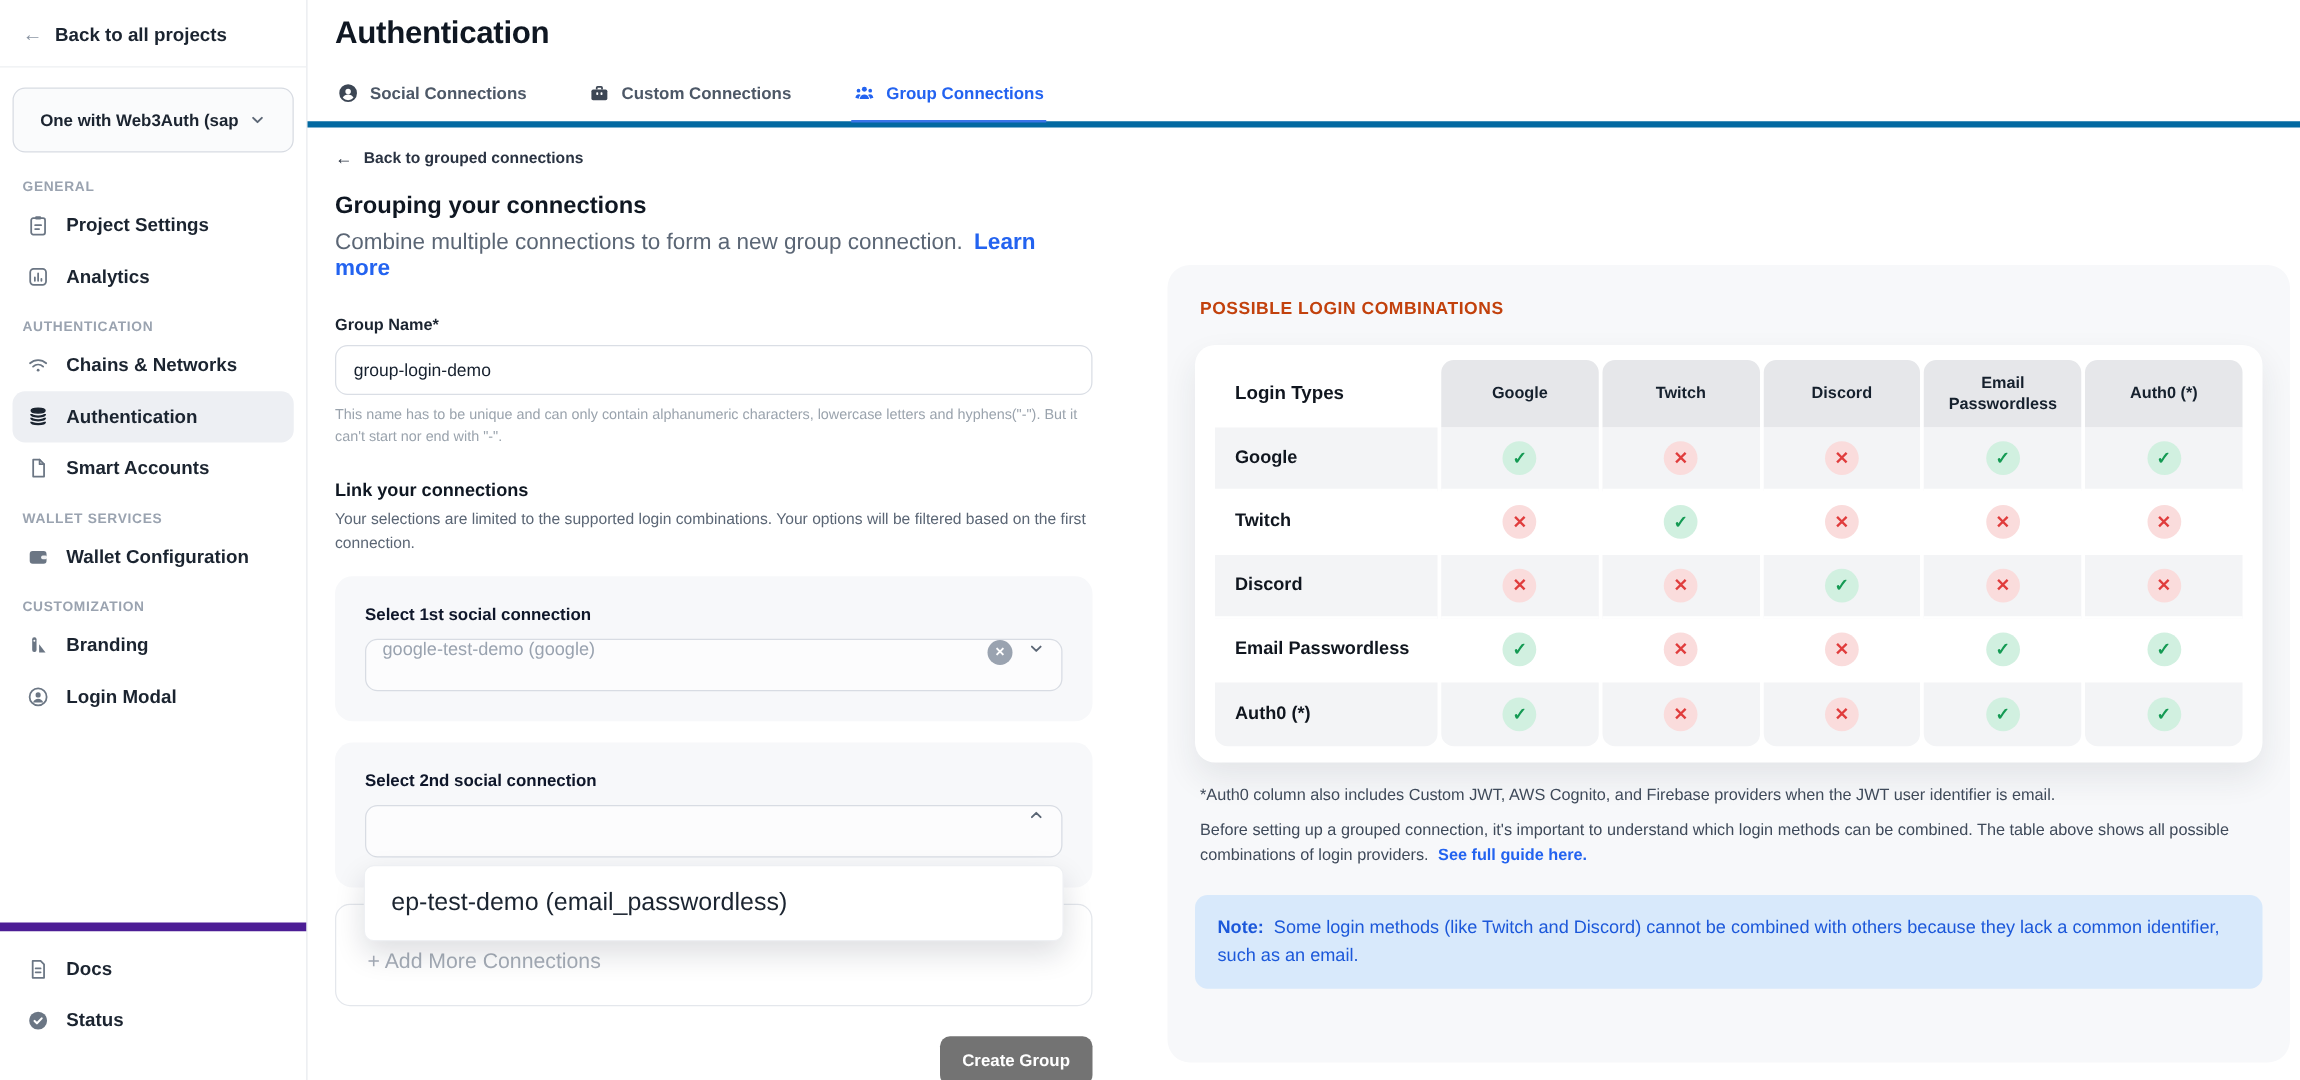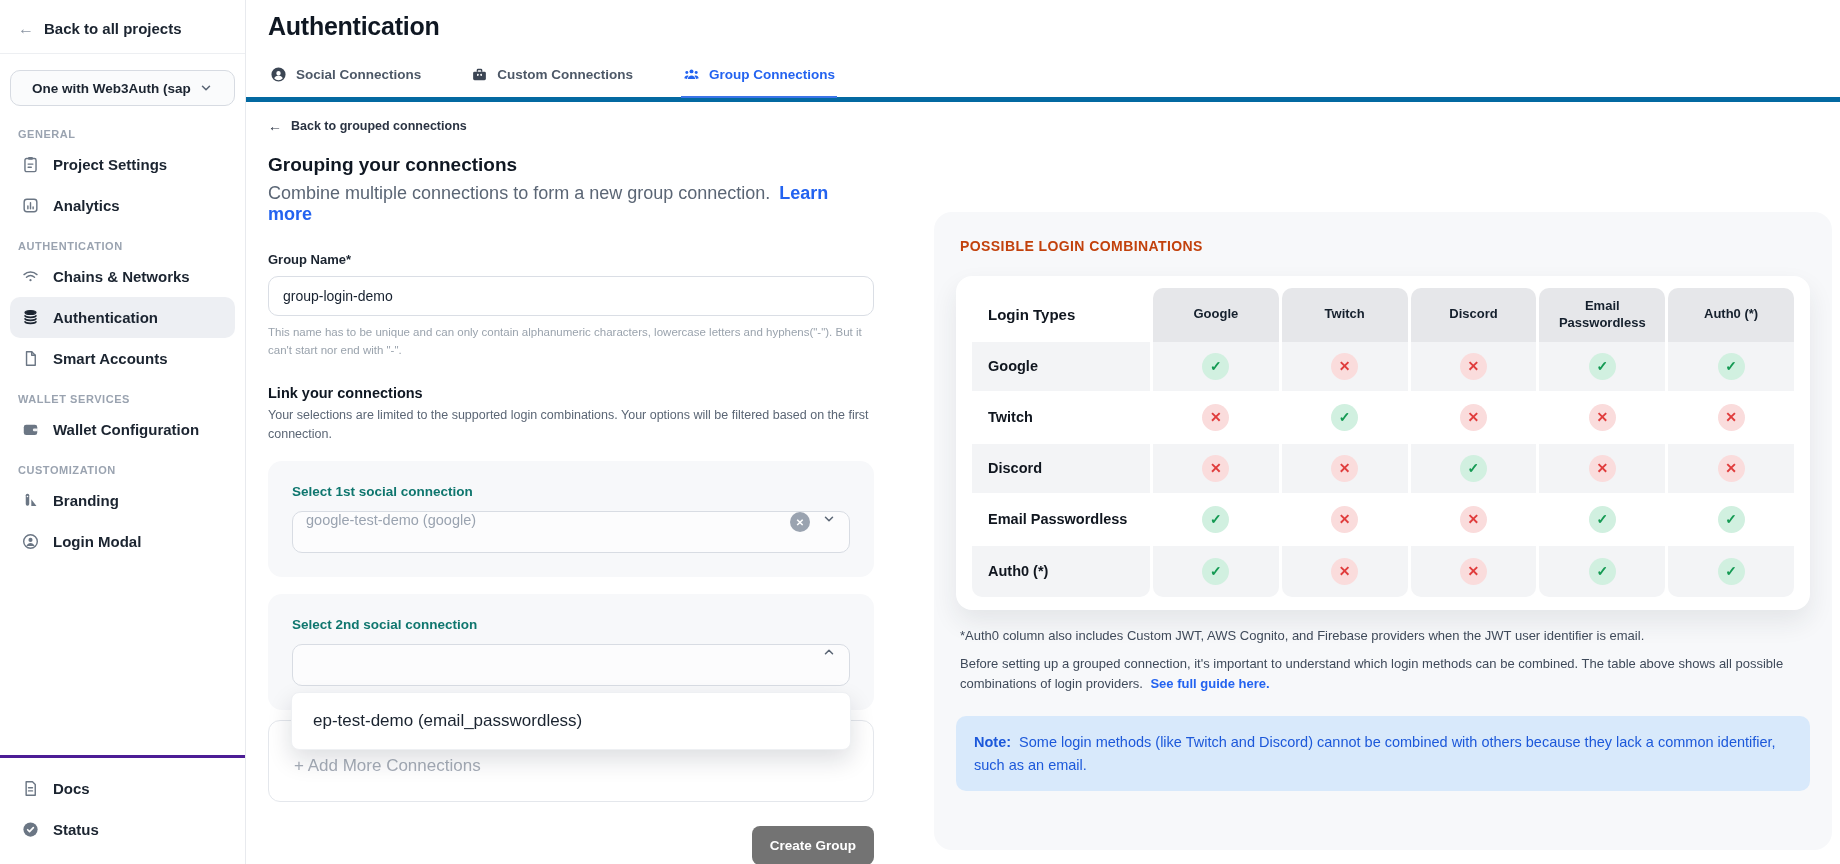--- a/index.html
+++ b/index.html
@@ -5,32 +5,32 @@
   * { margin:0; padding:0; box-sizing:border-box; }
   html,body { width:1840px; height:864px; overflow:hidden; background:#fff;
               font-family:"Liberation Sans", sans-serif; color:#16202e; }
   .app { display:flex; width:1840px; height:864px; background:#fff; }
 
   
   .sidebar { width:246px; flex:0 0 246px; border-right:1px solid #e8eaee; display:flex; flex-direction:column; }
   .sb-top { padding:20px 18px 16px; border-bottom:1px solid #edeff2; display:flex; align-items:center; gap:10px; cursor:pointer; }
   .sb-top .arrow { color:#8b95a3; font-size:16px; line-height:1; }
   .sb-top .lbl { font-size:15px; font-weight:700; color:#1b2430; }
-  .project-select { margin:16px 10px 4px; height:36px; border:1px solid #d7dbe2; border-radius:10px;
+  .project-select { margin:16px 10px 4px; height:52px; border:1px solid #d7dbe2; border-radius:10px;
       display:flex; align-items:center; justify-content:center; gap:8px; font-size:13.5px; font-weight:600;
       color:#1b2430; background:#fafbfc; padding:0 10px; cursor:pointer; white-space:nowrap; overflow:hidden; }
   .nav { padding:4px 10px 0; flex:1; }
   .nav-label { font-size:11px; font-weight:700; color:#9aa3b0; letter-spacing:.05em; margin:14px 8px 4px; }
   .nav-item { display:flex; align-items:center; gap:13px; padding:11px 11px; border-radius:10px;
       font-size:15px; font-weight:600; color:#1b2430; cursor:pointer; }
   .nav-item.active { background:#edeff3; }
   .icn { display:inline-flex; width:19px; height:19px; color:#6b7684; flex:0 0 auto; }
   .nav-item.active .icn { color:#1b2430; }
   .icn svg { width:100%; height:100%; }
-  .sb-footer { border-top:3px solid #4c1d95; padding:10px 10px 14px; }
+  .sb-footer { border-top:7px solid #4c1d95; padding:10px 10px 27px; }
 
   
   .main { flex:1; display:flex; flex-direction:column; min-width:0; }
   .page-title { font-size:25px; font-weight:800; color:#0f1722; padding:12px 0 0 22px; letter-spacing:-.01em; }
   .tabbar { display:flex; gap:46px; padding-left:22px; border-bottom:5px solid #0369a1; margin-top:16px; }
   .tab { display:flex; align-items:center; gap:9px; font-size:13.5px; font-weight:600; color:#4d5867;
       padding:9px 2px 13px; border-bottom:2px solid transparent; margin-bottom:-1px; cursor:pointer; }
   .tab .icn { width:17px; height:17px; color:#3c4654; }
   .tab.active { color:#2363f0; }
   .tab.active .icn { color:#2363f0; }
@@ -45,32 +45,32 @@
   .subtitle { font-size:18px; color:#5b6675; }
   .subtitle a, .link { color:#2363f0; font-weight:600; text-decoration:none; cursor:pointer; }
   .field-label { font-size:13px; font-weight:700; color:#1b2430; margin:27px 0 9px; }
   .text-input { width:100%; height:40px; border:1px solid #dadee5; border-radius:10px; padding:0 14px;
       font-size:14px; color:#16202e; background:#fff; font-family:"Liberation Sans",sans-serif; outline:none; }
   .help { margin-top:8px; font-size:11.5px; color:#9aa3ad; line-height:1.55; }
   h3.linkhead { font-size:14.5px; font-weight:800; color:#0f1722; margin:25px 0 5px; }
   .link-desc { font-size:12.5px; color:#5b6675; line-height:1.55; }
 
   .select-card { background:#f7f8fa; border-radius:14px; padding:23px 24px 24px; margin-top:17px; }
-  .sel-label { font-size:13.5px; font-weight:700; color:#0f766e; margin-bottom:12px; }
+  .sel-label { font-size:13.5px; font-weight:700; color:#0f172a; margin-bottom:12px; }
   .sel { height:42px; border:1px solid #d8dce3; border-radius:10px; background:#fcfcfd;
       display:flex; align-items:flex-start; padding:0 13px; gap:12px; cursor:pointer; }
   .sel-text { flex:1; font-size:14.5px; color:#9aa3b0; }
   .x-circle { width:20px; height:20px; border-radius:50%; background:#9aa3b0; color:#fff;
       display:flex; align-items:center; justify-content:center; font-size:10px; font-weight:700; cursor:pointer; }
   .chev { display:inline-flex; width:14px; height:14px; color:#5b6675; cursor:pointer; }
   .chev svg { width:100%; height:100%; }
 
   .dropdown { position:relative; z-index:5; margin:-18px 23px 0; background:#fff; border:1px solid #eef0f3;
       border-radius:8px; box-shadow:0 10px 24px rgba(15,23,42,.14); padding:18px 21px; }
-  .dropdown .opt { font-size:17px; color:#1b2430; cursor:pointer; }
+  .dropdown .opt { font-size:20px; color:#1b2430; cursor:pointer; }
   .add-more { position:relative; z-index:1; margin-top:-30px; height:82px; background:#fff;
       border:1px solid #e4e7ec; border-radius:12px; display:flex; align-items:center; padding:10px 25px 0; cursor:pointer; }
   .add-more span { font-size:17px; color:#a6adb7; }
   .create-row { display:flex; justify-content:flex-end; margin-top:24px; }
   .btn-primary { background:#737373; color:#fff; border:none; border-radius:8px; padding:12px 18px;
       font-size:13.5px; font-weight:600; font-family:"Liberation Sans",sans-serif; cursor:pointer; }
 
   
   .right-col { flex:1; padding:0 8px 0 60px; }
   .right-panel { margin-top:110px; background:#f7f8fa; border-radius:18px; padding:24px 22px 22px; height:638px; }

